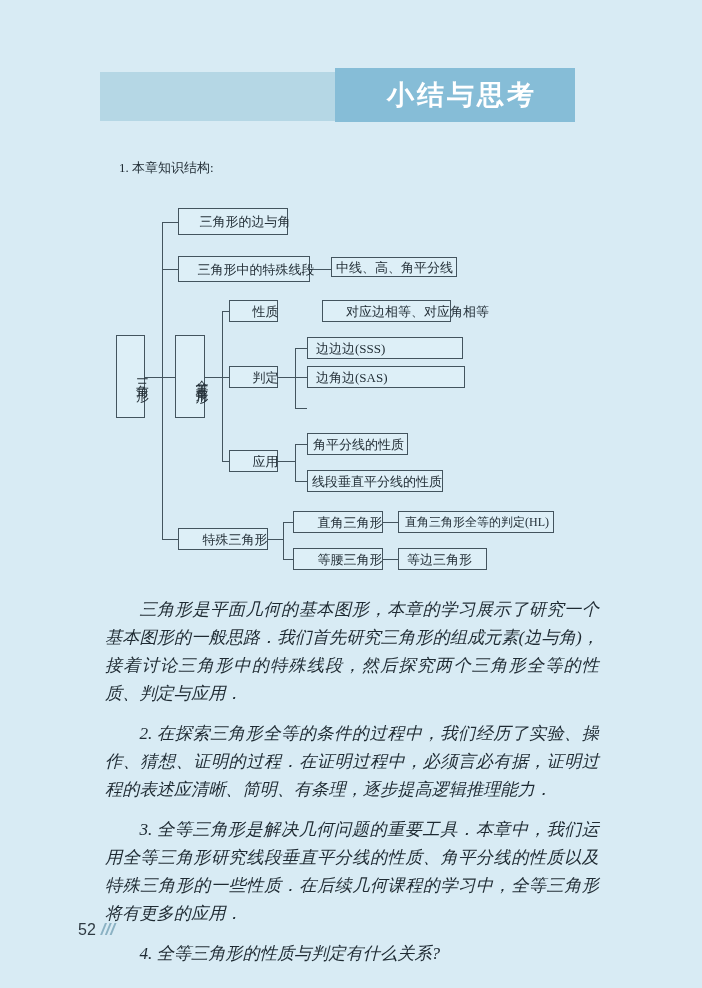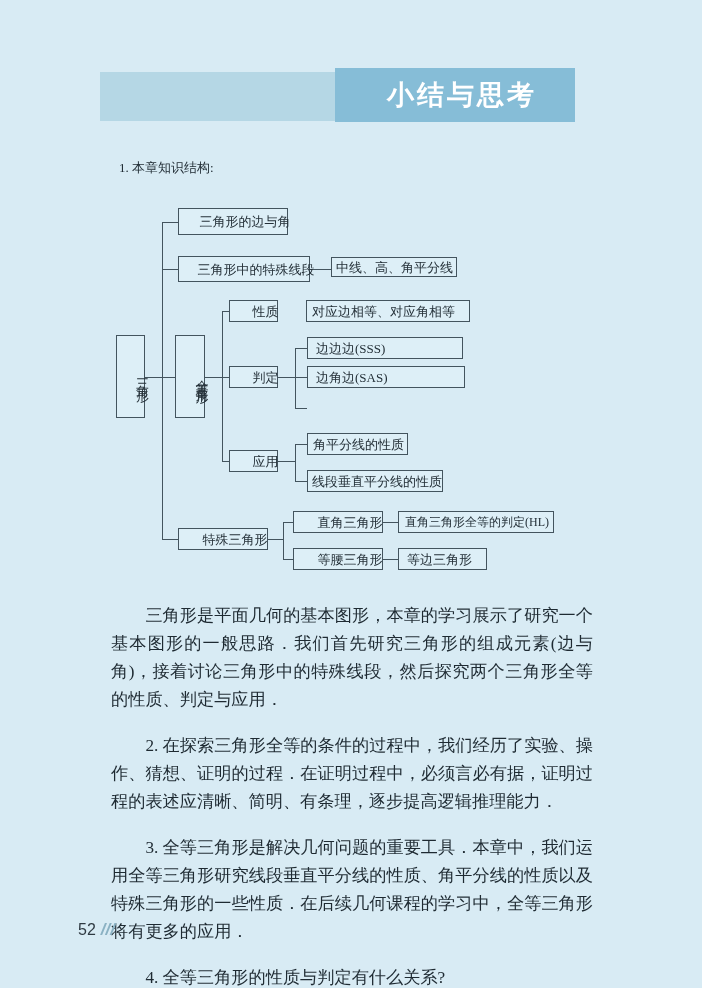--- a/index.html
+++ b/index.html
@@ -22,21 +22,21 @@
        display:flex;align-items:center;justify-content:center;font-size:13px;color:#243038;
        white-space:nowrap;line-height:1;padding-left:24px;}
   .box.left{justify-content:flex-start;padding-left:8px;}
   .vbox{writing-mode:vertical-rl;text-orientation:upright;letter-spacing:6px;}
   .hl{position:absolute;height:1px;background:#43545e;}
   .vl{position:absolute;width:1px;background:#43545e;}
 
   
   .bodytext{position:absolute;left:93px;top:584px;width:518px;font-size:17.2px;line-height:28px;
             text-align:justify;}
-  .bodytext p{margin:18px;text-indent:2em;}
+  .bodytext p{margin:12px;text-indent:2em;font-style:italic;}
 
   
   .footer{position:absolute;left:78px;top:920px;display:flex;align-items:baseline;
           font-family:"Liberation Sans","DejaVu Sans",sans-serif;}
   .pagenum{font-size:16px;color:#2f3a42;}
   .slashes{margin-left:5px;font-size:17px;font-weight:bold;font-style:italic;color:#8ab1c3;letter-spacing:0px;}
 </style>
 </head>
 <body>
 
@@ -75,21 +75,21 @@
     <div class="hl" style="left:283px;top:359px;width:10px"></div>
     <div class="hl" style="left:383px;top:322px;width:15px"></div>
     <div class="hl" style="left:383px;top:359px;width:15px"></div>
 
     <div class="box vbox" style="left:116px;top:135px;width:29px;height:83px">三角形</div>
     <div class="box" style="left:178px;top:8px;width:110px;height:27px">三角形的边与角</div>
     <div class="box" style="left:178px;top:56px;width:132px;height:26px">三角形中的特殊线段</div>
     <div class="box left" style="left:331px;top:57px;width:126px;height:20px;padding-left:4px">中线、高、角平分线</div>
     <div class="box vbox" style="left:175px;top:135px;width:30px;height:83px;letter-spacing:3px">全等三角形</div>
     <div class="box" style="left:229px;top:100px;width:49px;height:22px">性质</div>
-    <div class="box left" style="left:306px;top:100px;width:164px;height:22px;padding-left:5px">对应边相等、对应角相等</div>
+    <div class="box left" style="left:322px;top:100px;width:129px;height:22px;padding-left:23px">对应边相等、对应角相等</div>
     <div class="box" style="left:229px;top:166px;width:49px;height:22px">判定</div>
     <div class="box left" style="left:307px;top:137px;width:156px;height:22px">边边边(SSS)</div>
     <div class="box left" style="left:307px;top:166px;width:158px;height:22px">边角边(SAS)</div>
     <div class="box" style="left:229px;top:250px;width:49px;height:22px">应用</div>
     <div class="box left" style="left:307px;top:233px;width:101px;height:22px;padding-left:5px">角平分线的性质</div>
     <div class="box left" style="left:307px;top:270px;width:136px;height:22px;padding-left:4px">线段垂直平分线的性质</div>
     <div class="box" style="left:178px;top:328px;width:90px;height:22px">特殊三角形</div>
     <div class="box" style="left:293px;top:311px;width:90px;height:22px">直角三角形</div>
     <div class="box left" style="left:398px;top:311px;width:156px;height:22px;font-size:12px;padding-left:6px">直角三角形全等的判定(HL)</div>
     <div class="box" style="left:293px;top:348px;width:90px;height:22px">等腰三角形</div>

